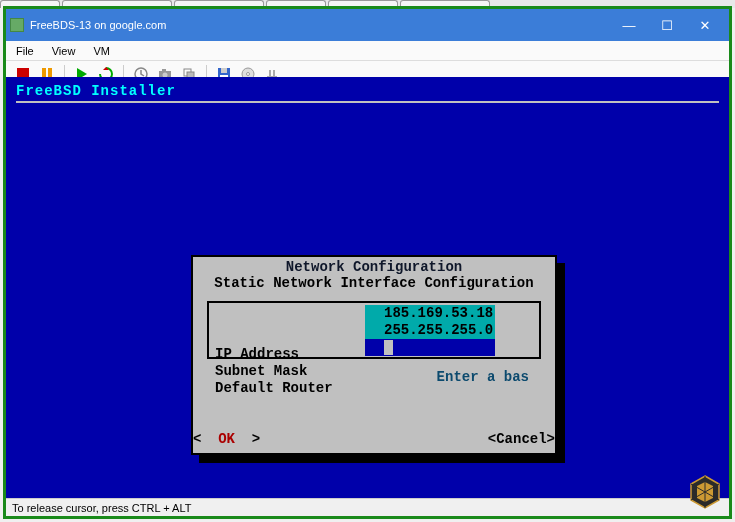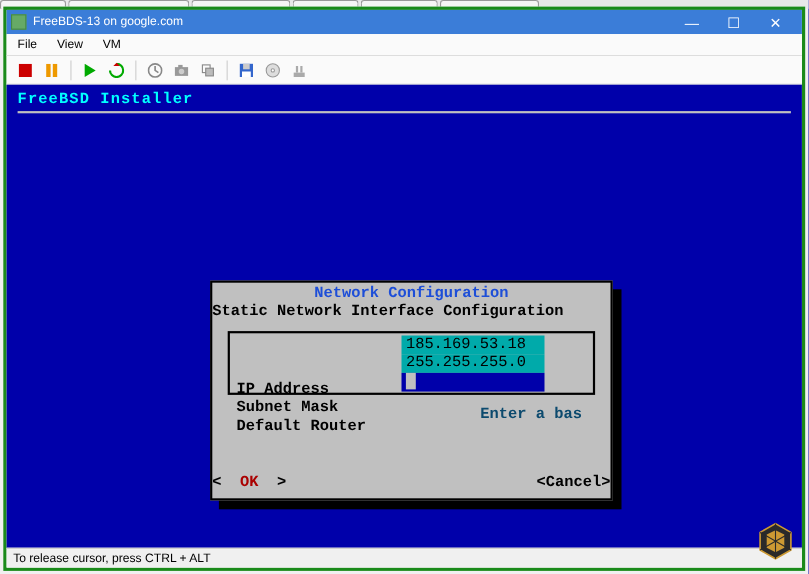--- a/index.html
+++ b/index.html
@@ -3,46 +3,46 @@
 <meta charset="utf-8">
 <style>
 * { box-sizing: border-box; margin: 0; padding: 0; }
 body { font-family: Tahoma, sans-serif; font-size: 11px; background: #f0f0f0; width: 735px; height: 522px; position: relative; overflow: hidden; }
 
 .tabs-bg { position: absolute; top: 0; left: 0; right: 0; height: 8px; background: #e8e8e8; display: flex; }
 .tab-stub { height: 8px; border: 1px solid #999; border-bottom: none; border-radius: 3px 3px 0 0; margin-right: 2px; background: #f5f5f5; }
 
 .outer { position: absolute; top: 6px; left: 3px; right: 3px; bottom: 3px; border: 3px solid #1a8a1a; background: #fff; }
 
-.titlebar { height: 22px; background: #3b7dd8; display: flex; align-items: center; color: #fff; font-size: 11px; padding: 0 4px; }
+.titlebar { height: 32px; background: #3b7dd8; display: flex; align-items: center; color: #fff; font-size: 11px; padding: 0 4px; }
 .titlebar .app-icon { width: 14px; height: 14px; background: #6a6; border: 1px solid #484; margin-right: 6px; }
 .titlebar .title-text { flex: 1; }
 .win-btns { display: flex; gap: 14px; margin-right: 8px; }
 .win-btn { width: 24px; height: 16px; display: flex; align-items: center; justify-content: center; color: #fff; font-size: 13px; }
 
 .menubar { height: 20px; display: flex; align-items: center; padding: 0 6px; gap: 10px; background: #fafafa; border-bottom: 1px solid #ddd; }
 .menu-item { padding: 2px 4px; }
 
 .toolbar { height: 26px; display: flex; align-items: center; padding: 0 6px; gap: 2px; background: #fafafa; border-bottom: 1px solid #ddd; }
 .tb-btn { width: 22px; height: 22px; display: flex; align-items: center; justify-content: center; border-radius: 2px; }
 .tb-sep { width: 1px; height: 18px; background: #ccc; margin: 0 4px; }
 
 .console { position: absolute; top: 68px; left: 0; right: 0; bottom: 18px; background: #0000aa; font-family: "Courier New", monospace; font-size: 14px; color: #c0c0c0; padding: 6px 10px; }
 .installer-title { color: #00ffff; font-weight: bold; letter-spacing: 1px; }
 .installer-hr { border: none; border-top: 2px solid #c0c0c0; margin-top: 2px; }
 
 .dlg-shadow { position: absolute; top: 186px; left: 193px; width: 366px; height: 200px; background: #000; }
 .dialog { position: absolute; top: 178px; left: 185px; width: 366px; height: 200px; background: #c0c0c0; border: 2px solid #000; font-family: "Courier New", monospace; font-size: 14px; }
-.dlg-top { text-align: center; color: #1d4ed8; font-weight: bold; padding-top: 2px; }
-.dlg-sub { text-align: left; color: #000; font-weight: bold; }
+.dlg-top { text-align: center; color: #0f172a; font-weight: bold; padding-top: 2px; }
+.dlg-sub { text-align: center; color: #000; font-weight: bold; }
 
 .fieldset { position: absolute; top: 44px; left: 14px; right: 14px; height: 58px; border: 2px solid #000; padding: 2px 6px; }
 .row { display: flex; height: 17px; line-height: 17px; }
 .row .lbl { width: 150px; color: #000; font-weight: bold; margin-top: 41px; }
-.row .val { width: 130px; color: #000; font-weight: normal; text-align: left; padding-left: 4px; }
+.row .val { width: 130px; color: #000; font-weight: bold; text-align: left; padding-left: 19px; }
 .val-cyan { background: #00aaaa; color: #000; }
 .val-blue { background: #0000aa; color: #fff; }
 .cursor-block { display: inline-block; width: 9px; height: 15px; background: #c0c0c0; vertical-align: middle; }
 
 .hint { position: absolute; top: 112px; right: 26px; color: #0c4a6e; font-weight: bold; }
 
 .btns { position: absolute; bottom: 6px; left: 0; right: 0; display: flex; justify-content: space-between; gap: 52px; color: #000; font-weight: bold; }
 .ok-btn { color: #aa0000; }
 .angle { color: #000; }
 

